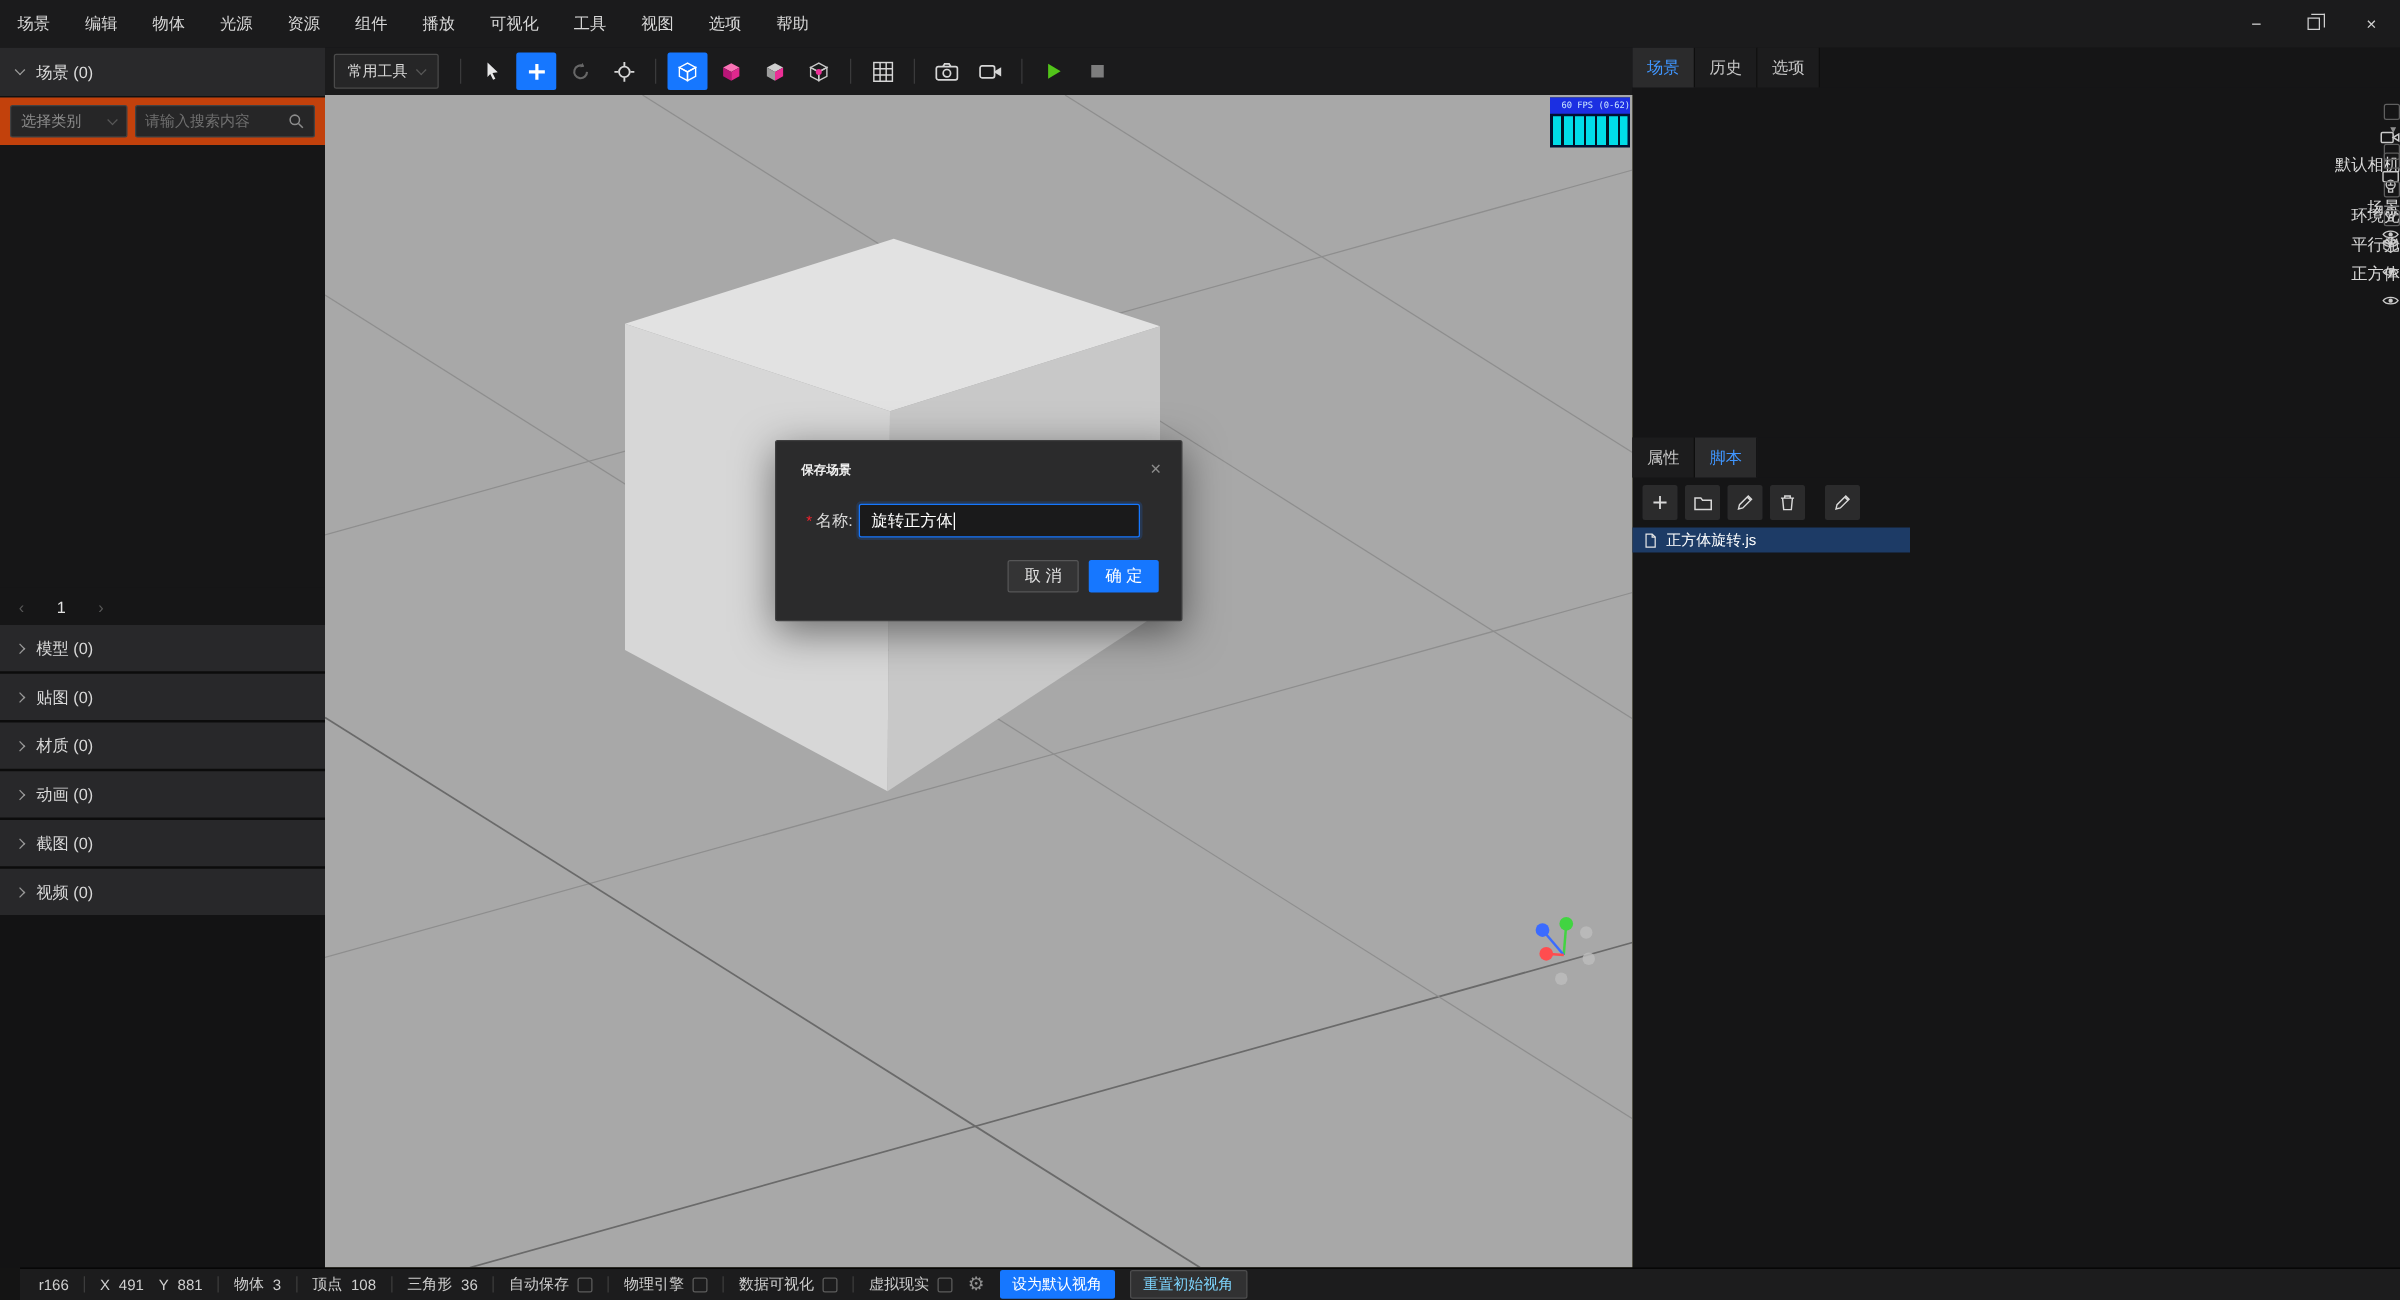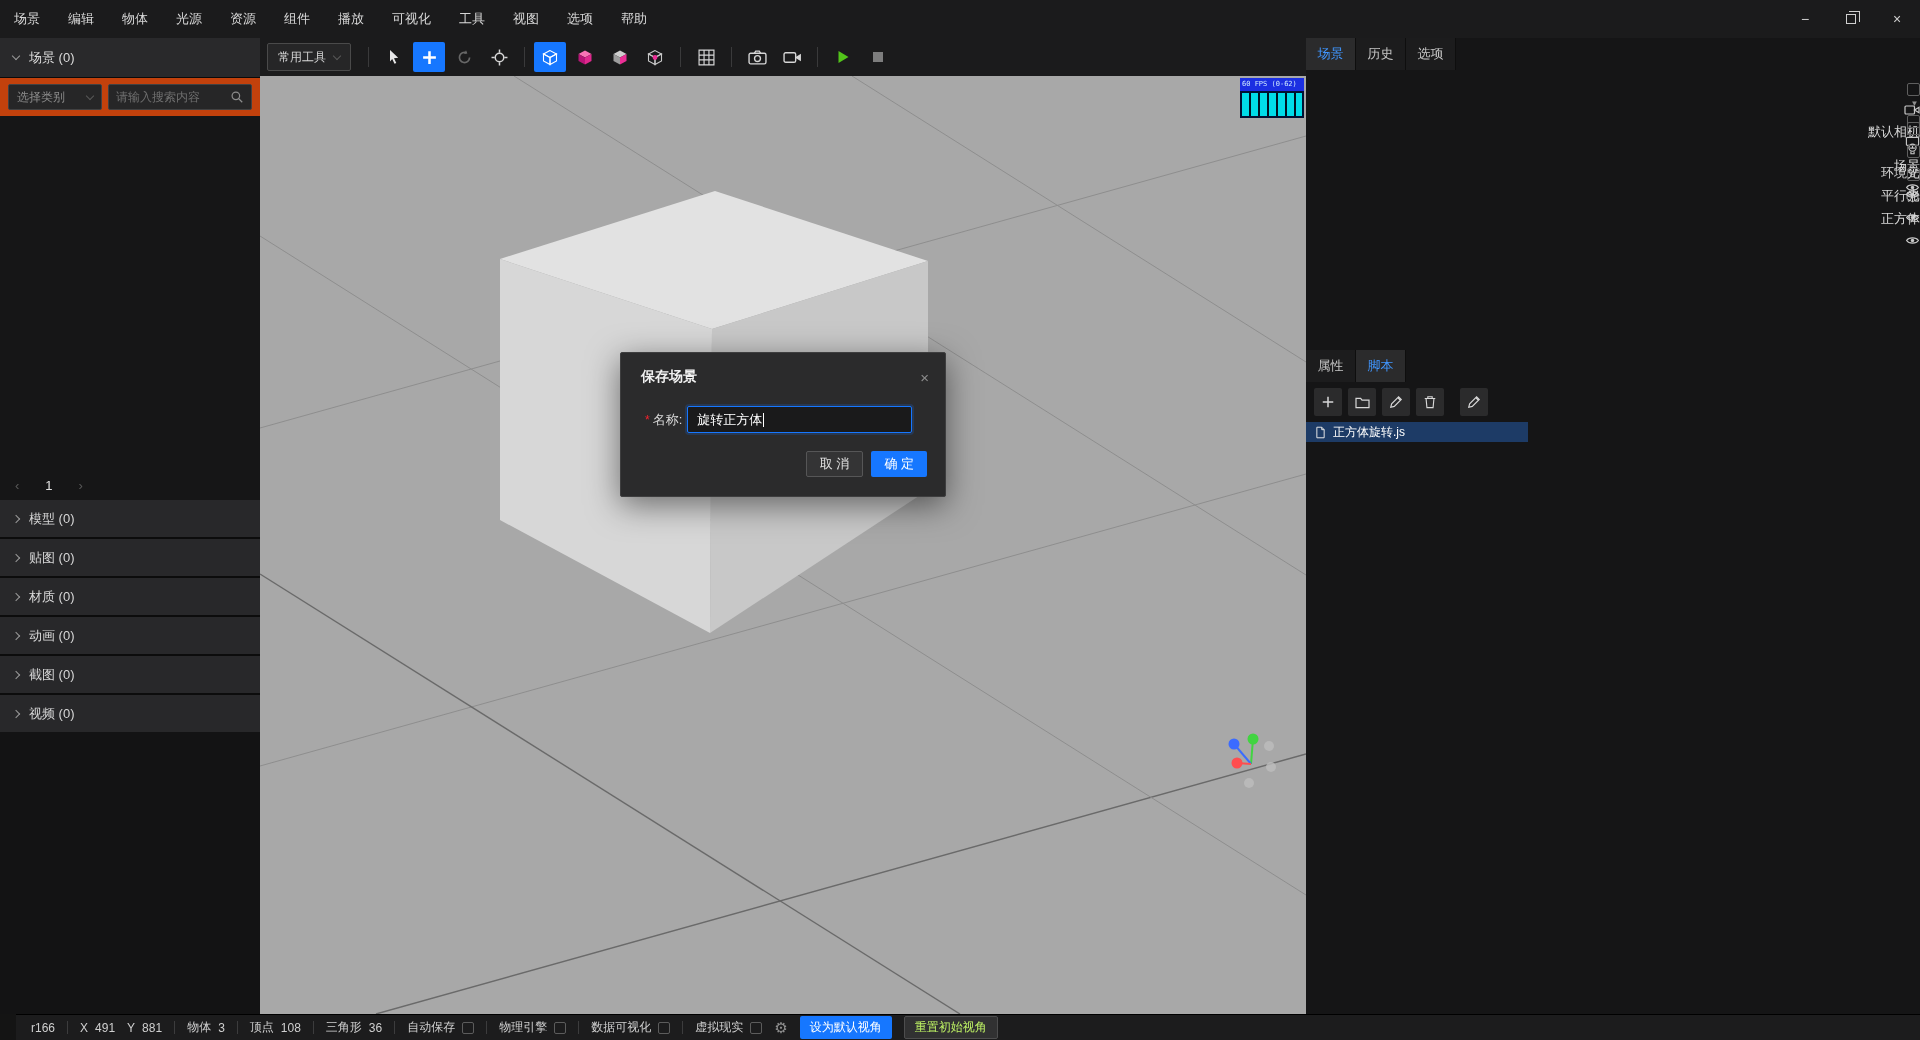--- a/index.html
+++ b/index.html
@@ -46,21 +46,21 @@
   
   .toolbar { position:absolute; left:260px; top:38px; width:1046px; height:38px; background:#1b1b1c;
              display:flex; align-items:center; padding:0 7px; gap:3px; z-index:10; }
   .tool-dd { height:28px; border:1px solid #4a4a4a; border-radius:2px; background:#262627; color:#d6d6d6;
              font-size:12px; display:flex; align-items:center; gap:8px; padding:0 10px; margin-right:8px; }
   .tbtn { width:32px; height:30px; border-radius:2px; display:flex; align-items:center; justify-content:center; flex:none; }
   .tbtn.active { background:#1677ff; }
   .tsep { width:1px; height:20px; background:#3a3a3b; margin:0 6px; flex:none; }
 
   
-  .viewport { position:absolute; left:260px; top:76px; width:1046px; height:938px; background:#fef9c3; overflow:hidden; }
+  .viewport { position:absolute; left:260px; top:76px; width:1046px; height:938px; background:#fef9c3; overflow:hidden;text-align:right; }
   .fps { position:absolute; top:2px; right:2px; width:64px; height:40px; background:#001233; z-index:5; }
   .fps-label { display:block; height:13px; background:#1b2fe2; color:#cfeaff; font-size:7px; line-height:13px;
                padding-left:2px; font-family:"DejaVu Sans Mono", monospace; white-space:nowrap; }
   .fps-graph { position:absolute; left:2px; right:2px; top:15px; bottom:2px;
                background:repeating-linear-gradient(90deg, #00dce8 0 7px, #012 7px 9px); }
   .gizmo { position:absolute; right:20px; top:652px; z-index:5; }
 
   
   .right-panel { position:absolute; left:1306px; top:38px; width:614px; height:976px; background:#151516;
                  z-index:10; display:flex; flex-direction:column; }
@@ -86,28 +86,28 @@
 
   
   .statusbar { position:absolute; left:16px; top:1014px; width:1920px; height:26px; background:#1c1c1d;
                border-top:1px solid #000; display:flex; align-items:center; gap:12px; padding:0 15px;
                color:#cfcfcf; font-size:12px; z-index:30; }
   .sb-group { display:flex; align-items:center; gap:7px; }
   .sb-sep { width:1px; height:13px; background:#3c3c3d; flex:none; }
   .sb-cb { width:12px; height:12px; border:1px solid #5c5c5c; border-radius:2px; flex:none; }
   .gear { color:#8f8f8f; font-size:15px; line-height:1; }
   .sb-btn-primary { background:#1677ff; color:#fff; font-size:12px; padding:3px 10px; border-radius:2px; }
-  .sb-btn { background:#313132; border:1px solid #4d4d4e; color:#bef264; font-size:12px; padding:2px 10px; border-radius:2px; }
+  .sb-btn { background:#313132; border:1px solid #4d4d4e; color:#7dd3fc; font-size:12px; padding:2px 10px; border-radius:2px; }
 
   
   .modal { position:absolute; left:620px; top:352px; width:326px; height:145px; background:#2b2b2c;
            border:1px solid #3e3e3f; border-radius:2px; box-shadow:0 8px 32px rgba(0,0,0,.5); z-index:40;
            color:#d9d9d9; }
   .modal-header { display:flex; align-items:center; justify-content:space-between; padding:15px 16px 0 20px; }
-  .modal-title { font-size:14px; font-weight:bold; color:#f0f0f0; }
+  .modal-title { font-size:10px; font-weight:bold; color:#f0f0f0; }
   .modal-close { color:#8c8c8c; font-size:15px; line-height:1; }
   .modal-body { display:flex; align-items:center; margin:20px 0 0 24px; }
   .req { color:#f5222d; font-size:12px; margin-right:3px; }
   .field-label { font-size:13px; margin-right:5px; }
   .text-input { width:225px; height:27px; background:#1a1a1b; border:1px solid #1677ff; border-radius:2px;
                 box-shadow:0 0 0 2px rgba(22,119,255,.18); display:flex; align-items:center; padding:0 9px;
                 color:#fff; font-size:13px; }
   .input-caret { width:1px; height:14px; background:#fff; margin-left:1px; }
   .modal-footer { display:flex; justify-content:flex-end; gap:8px; margin:18px 18px 0 0; }
   .btn { height:26px; padding:0 13px; display:flex; align-items:center; border-radius:2px; font-size:13px; }

